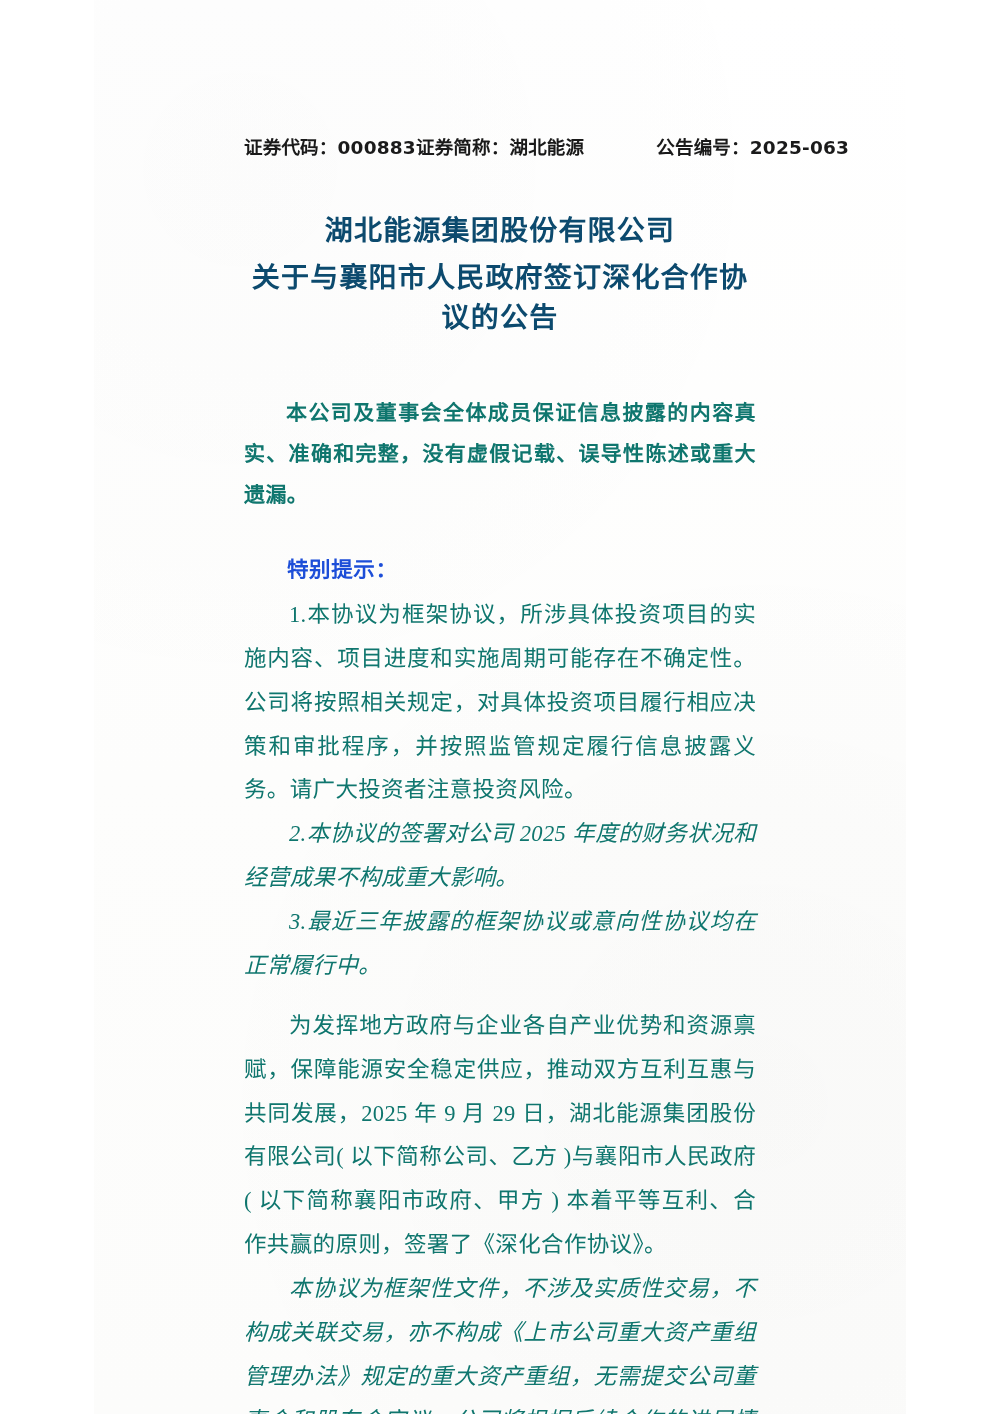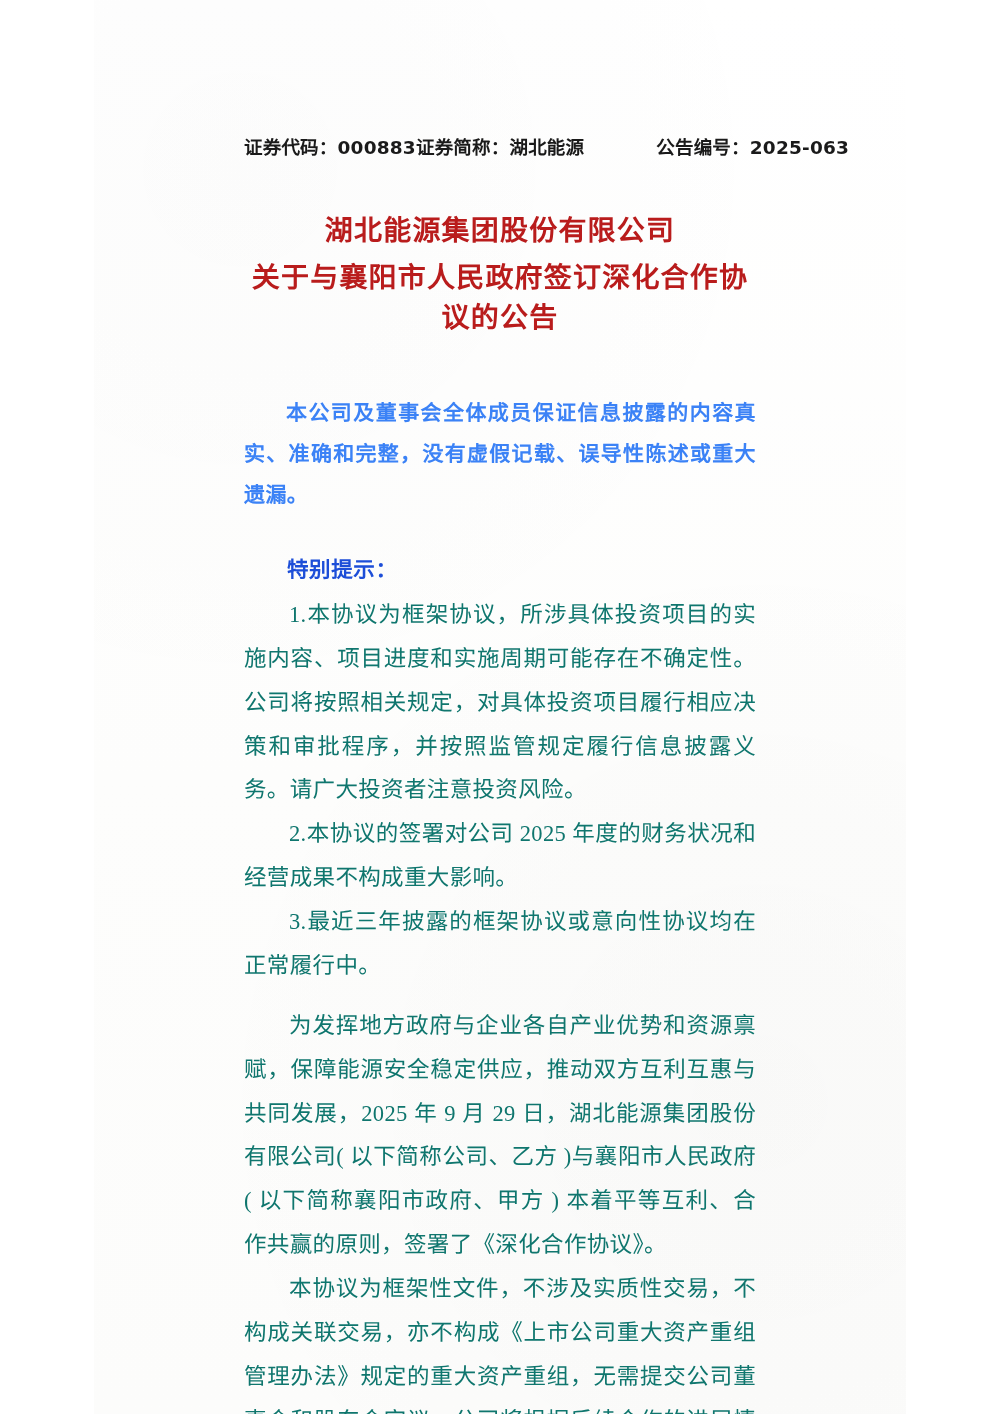--- a/index.html
+++ b/index.html
@@ -64,38 +64,38 @@
   .hdr-number { flex: 0 0 auto; margin-left: 72px; }
 
   
   .title-block {
     margin-top: 52px;
     text-align: center;
   }
   .title-line {
     font-family: "DejaVu Serif", "Liberation Serif", serif;
     font-weight: 700;
-    color: #b91c1c;
+    color: #0c4a6e;
     letter-spacing: 1.2px;
     line-height: 1.42;
   }
   .title-line-1 { font-size: 28px; }
   .title-line-2 { font-size: 28px; margin-top: 7px; }
 
   
   .statement {
     margin-top: 56px;
     font-family: "DejaVu Sans", "Liberation Sans", sans-serif;
     font-weight: 700;
     font-size: 21px;
     line-height: 1.95;
     text-align: justify;
     text-indent: 2em;
     letter-spacing: 0.4px;
-    color: #3b82f6;
+    color: #0f766e;
   }
 
   
   .section { margin-top: 34px; }
 
   .bold-heading {
     font-family: "DejaVu Sans", "Liberation Sans", sans-serif;
     font-weight: 700;
     font-size: 21.5px;
     line-height: 1.9;
@@ -106,21 +106,21 @@
 
   .para {
     font-family: "Liberation Serif", "DejaVu Serif", serif;
     font-size: 22.5px;
     line-height: 1.95;
     text-align: justify;
     text-indent: 2em;
     letter-spacing: 0.35px;
     color: #0f766e;
   }
-  .para + .para { margin-top: 0; }
+  .para + .para { margin-top: 0; font-style: italic; }
 
   .heading-gap { margin-top: 16px; }
   .list-gap { margin-top: 2px; }
 </style>
 </head>
 <body>
 
 <div class="page">
   <div class="content">
 

